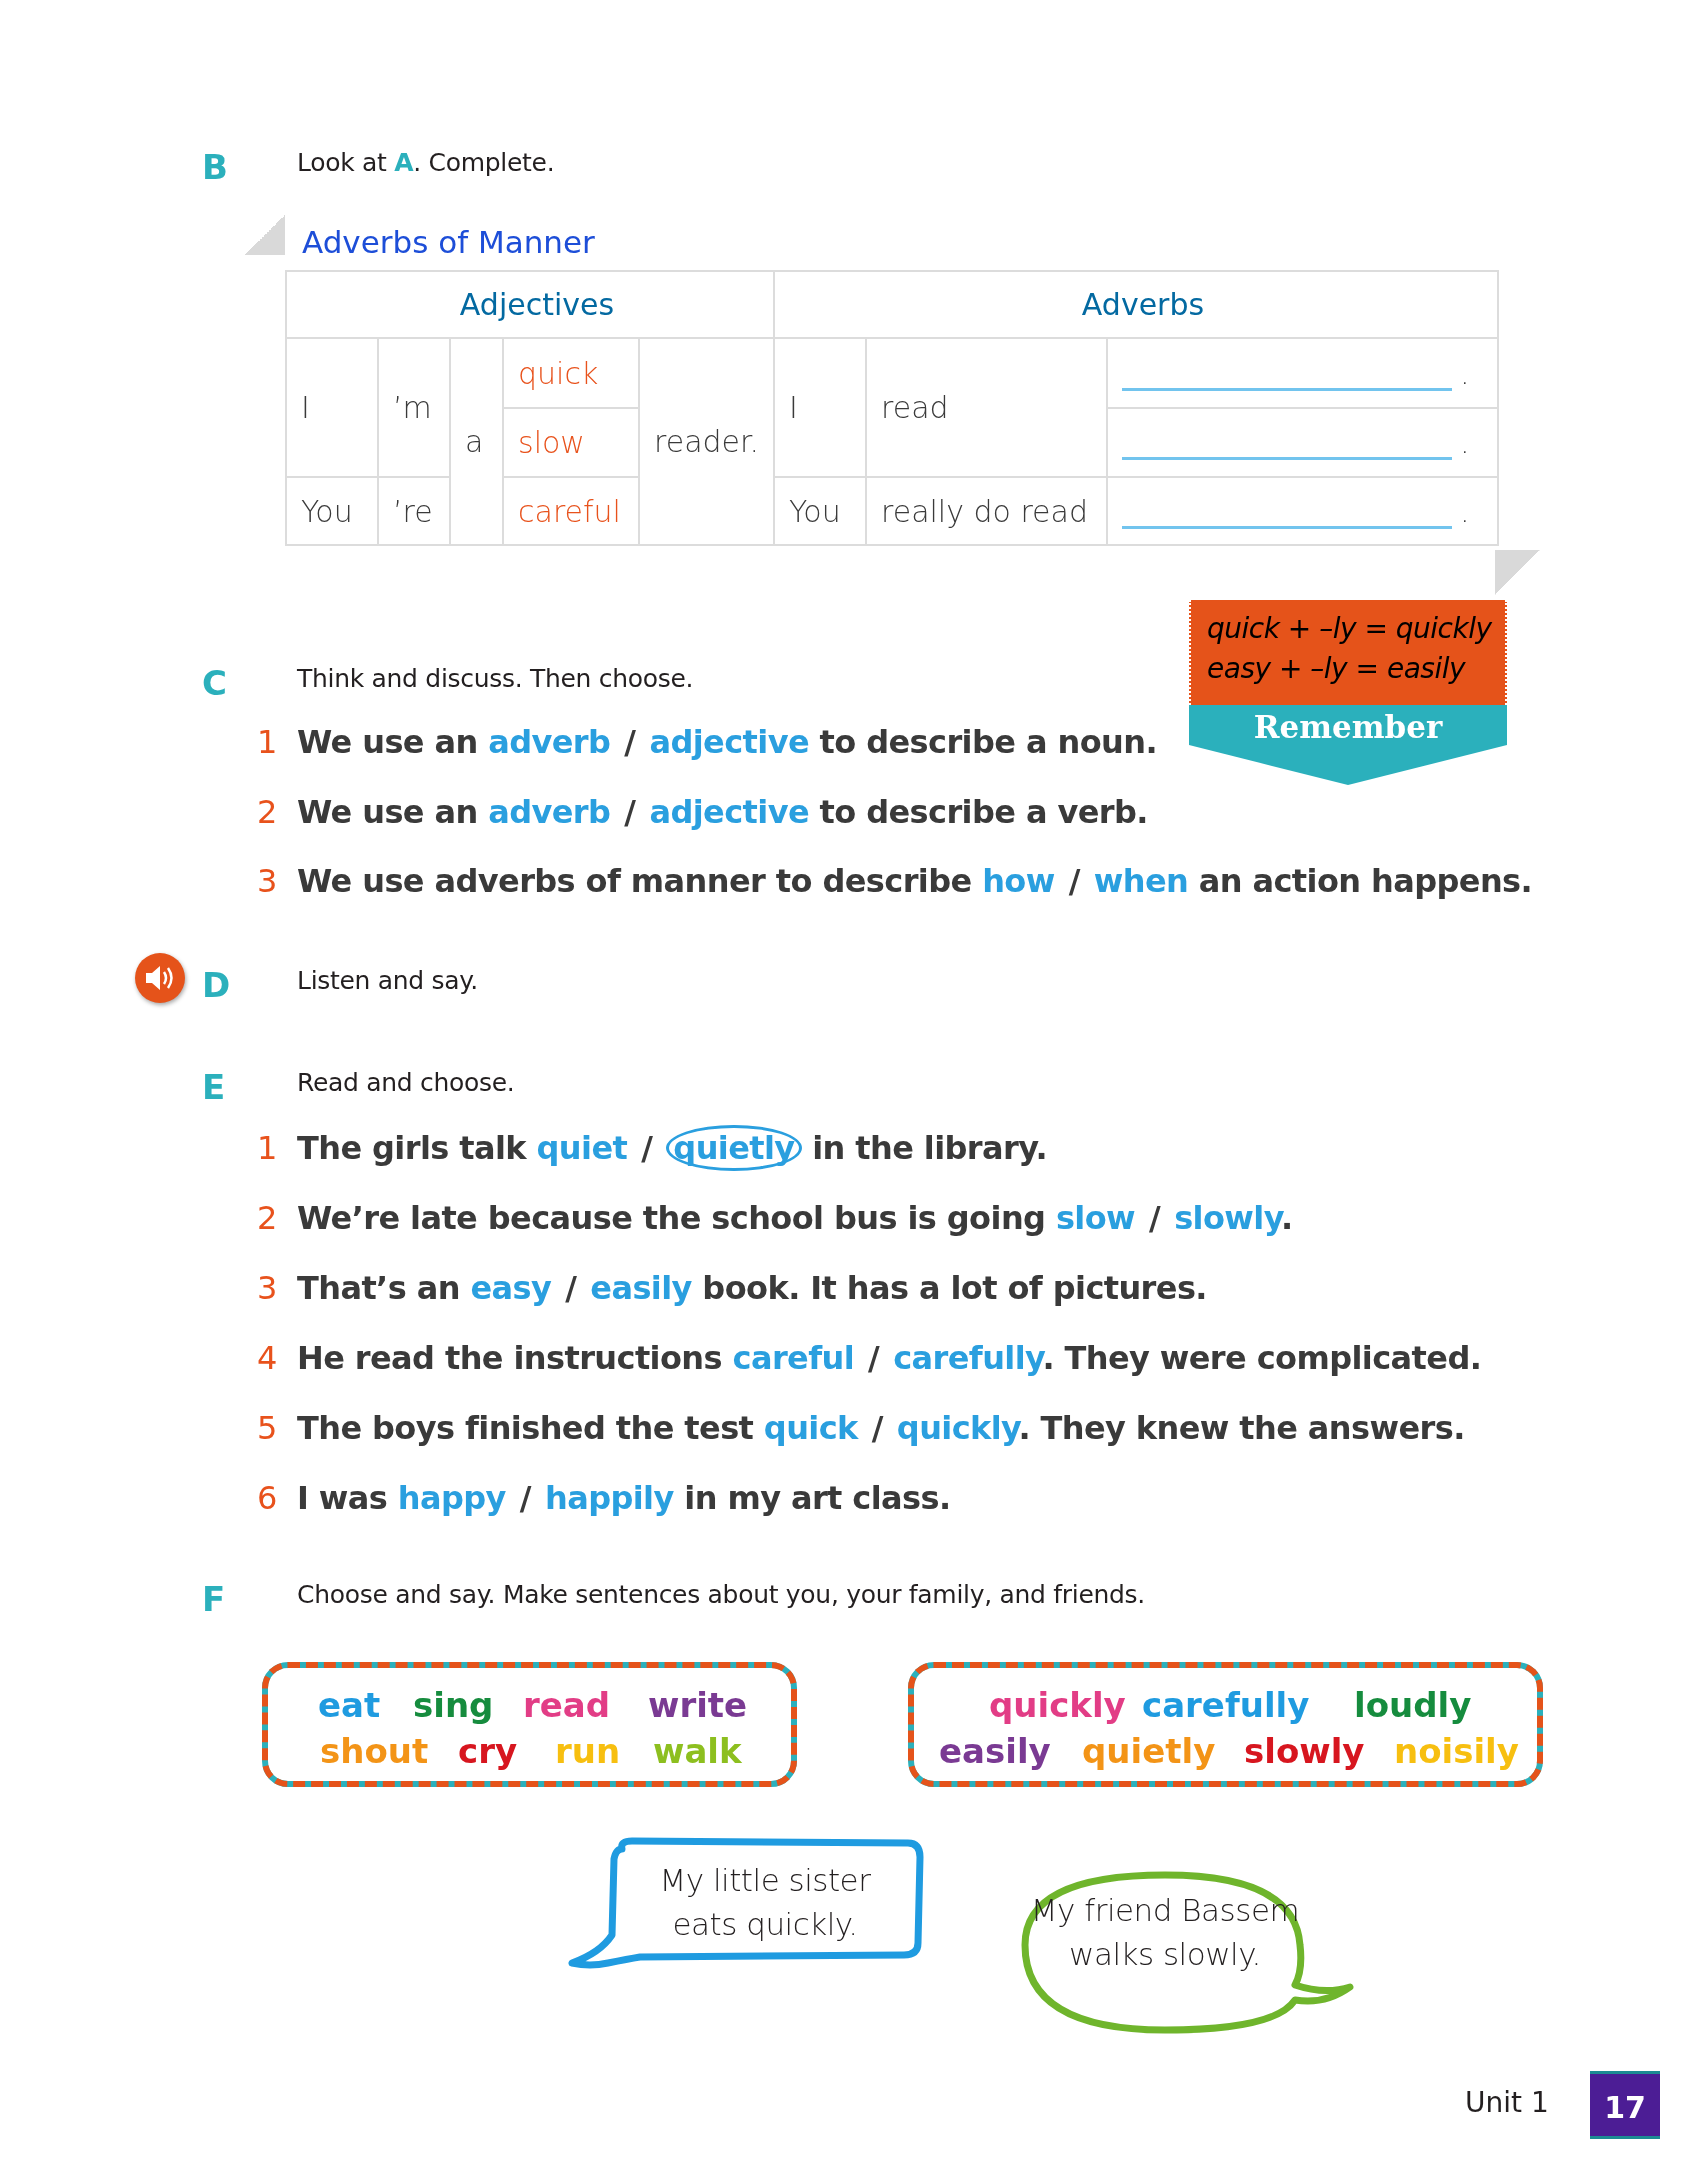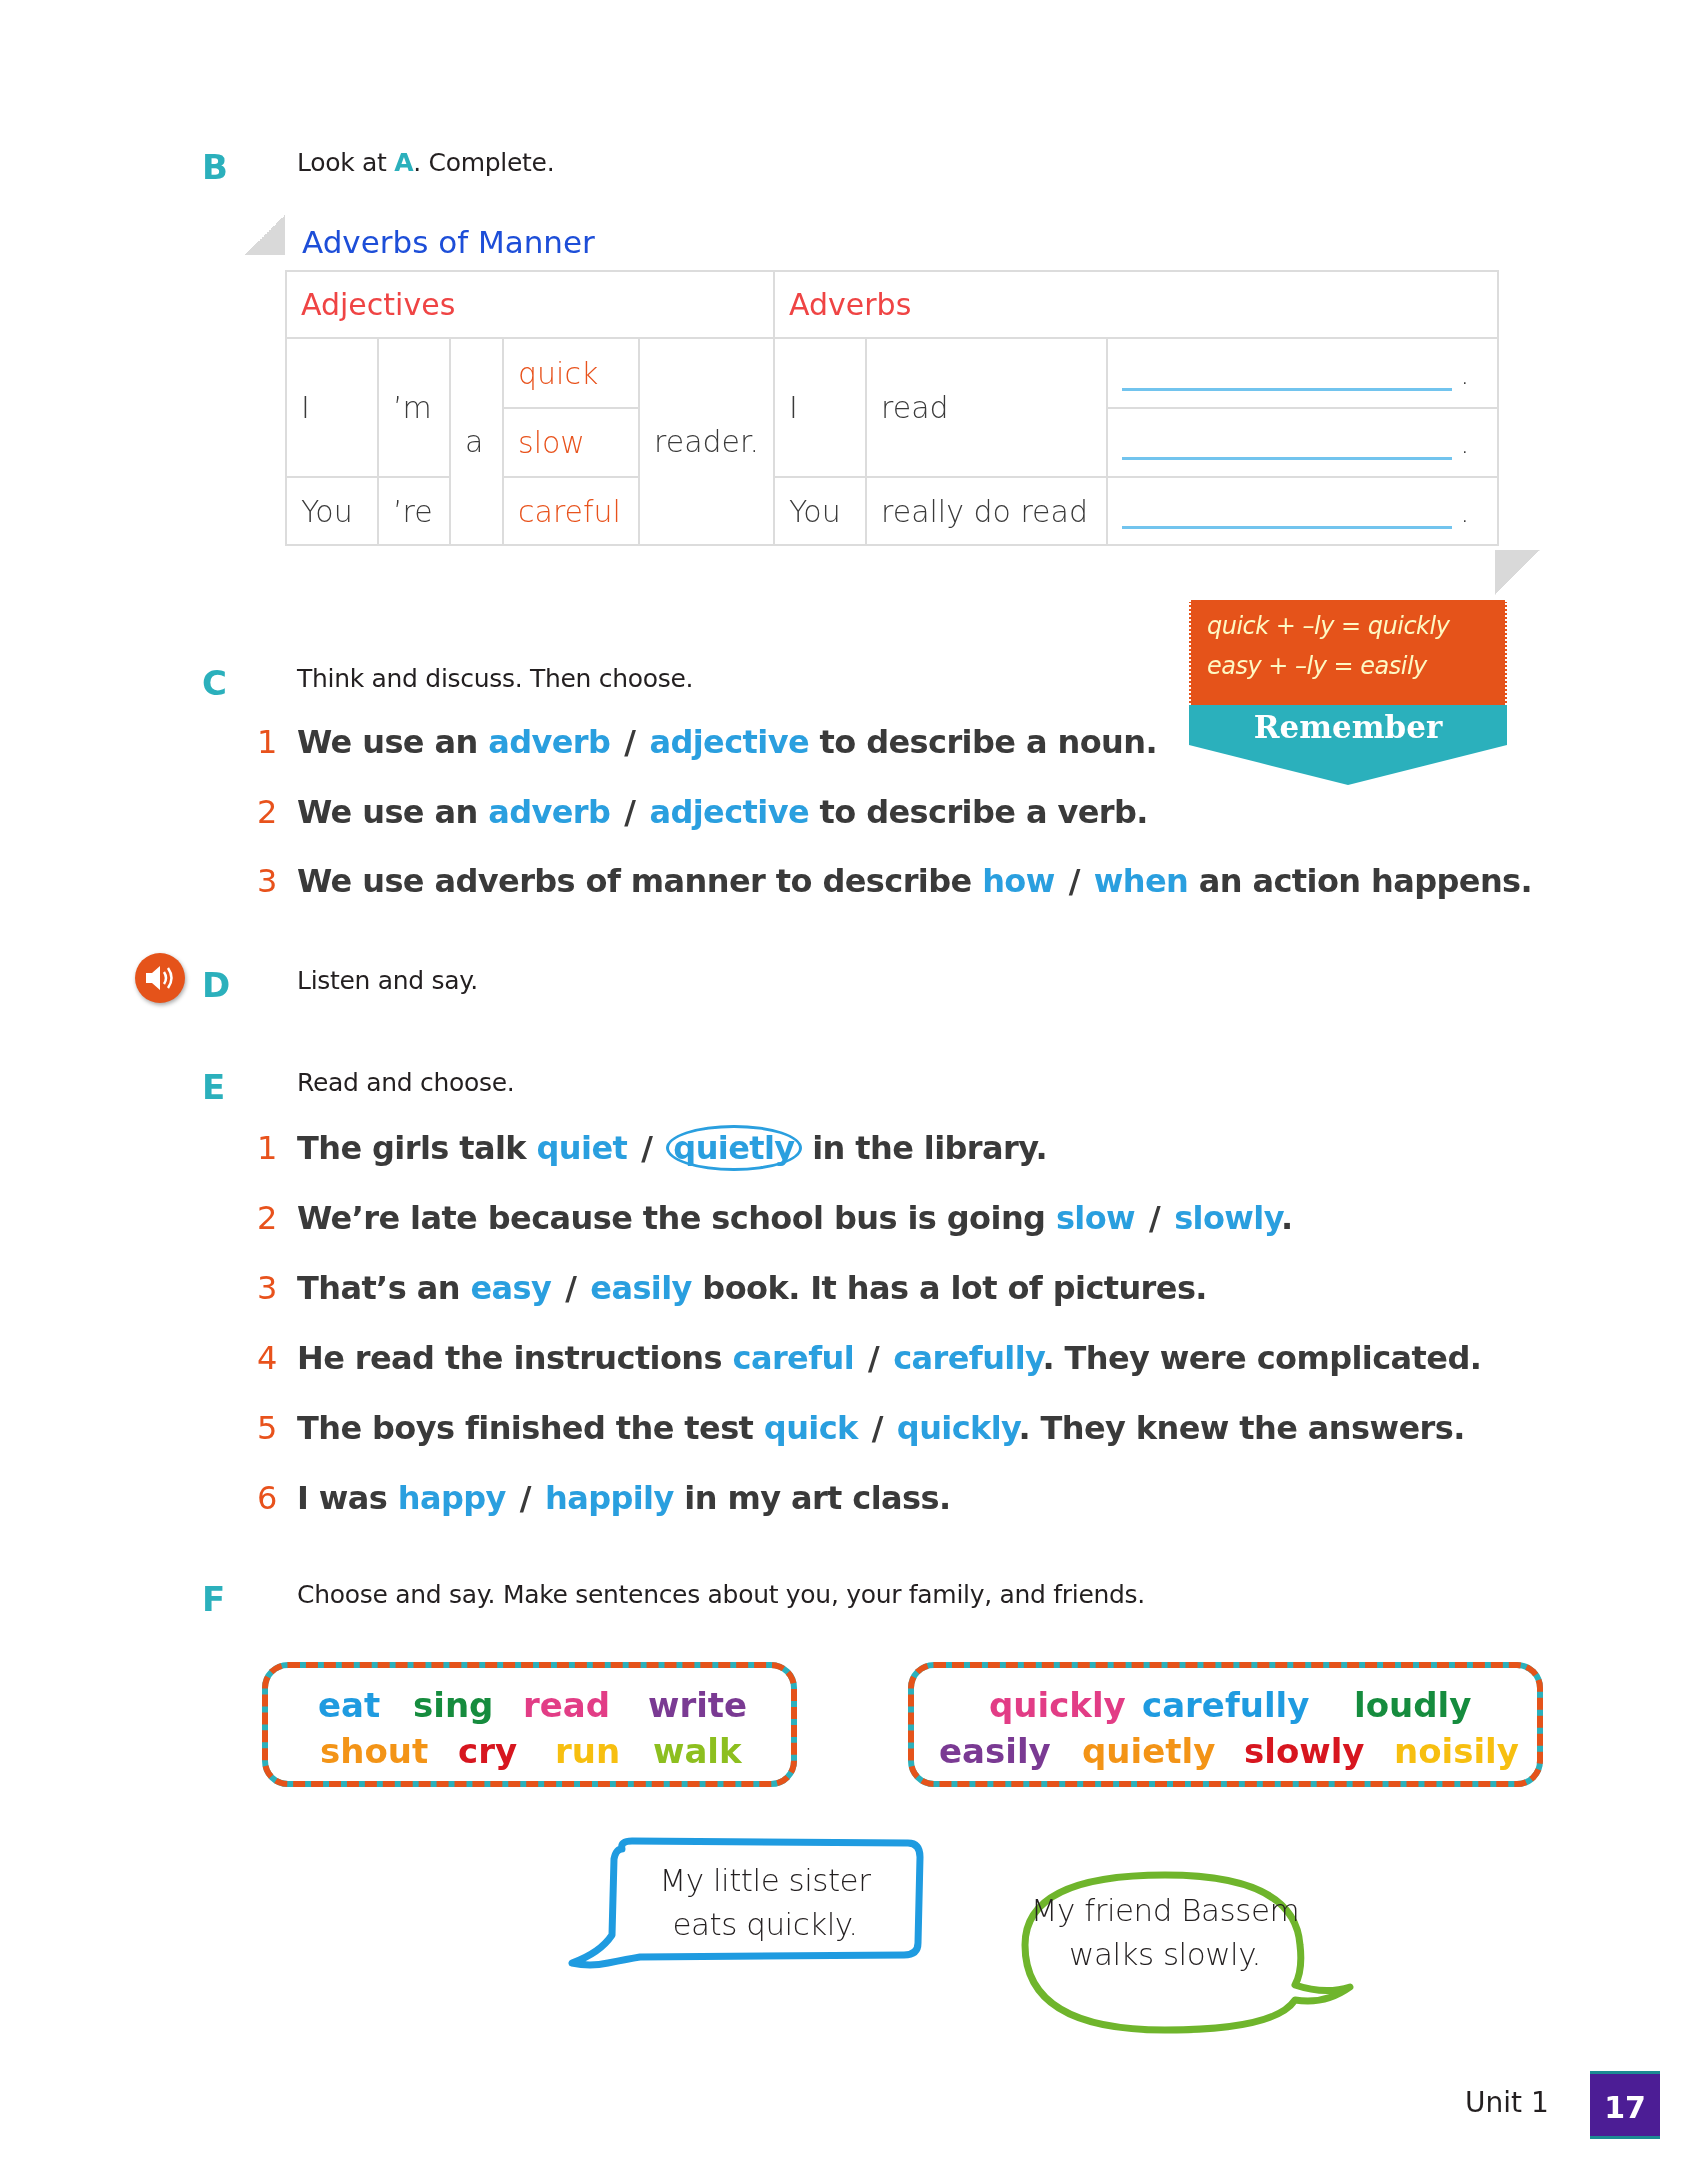--- a/index.html
+++ b/index.html
@@ -18,29 +18,29 @@
   .card { position:absolute; left:245px; top:215px; width:1295px; height:380px;
           background:#fff; box-shadow: 2px 3px 4px rgba(0,0,0,0.25), -1px -1px 3px rgba(0,0,0,0.12);
           clip-path: polygon(40px 0, 100% 0, 100% calc(100% - 45px), calc(100% - 45px) 100%, 0 100%, 0 40px); }
   .fold-tl { position:absolute; left:245px; top:215px; width:40px; height:40px;
              background:linear-gradient(135deg, transparent 50%, #d9d9d9 50%); }
   .fold-br { position:absolute; left:1495px; top:550px; width:45px; height:45px;
              background:linear-gradient(135deg, #d9d9d9 50%, transparent 50%); }
   .card-title { position:absolute; left:302px; top:224px; font-size:31px; font-weight:normal; color:#1d4ed8; white-space:nowrap; }
   table.grammar { position:absolute; left:285px; top:270px; border-collapse:collapse; }
   table.grammar td { border:2px solid #dcdcdc; font-size:30px; color:#3a3a3a; padding:0 0 0 14px; vertical-align:middle; white-space:nowrap; font-weight:300; }
-  table.grammar td.hdr { color:#ef4444; font-weight:normal; height:65px; }
+  table.grammar td.hdr { color:#0369a1; font-weight:normal; height:65px;text-align:center; }
   table.grammar td.adj { color:#e8521c; }
   .blank { display:inline-block; width:330px; border-bottom:3px solid #72c4ee; height:22px; vertical-align:bottom; }
   .dot { color:#3a3a3a; padding-left:8px; }
 
   
   .remember { position:absolute; left:1189px; top:600px; width:318px; }
   .rem-top { background:#e5531a; height:105px; position:relative; border-left:2px dotted #fff; border-right:2px dotted #fff; box-sizing:border-box; }
-  .rem-line { position:absolute; left:16px; color:#fef9c3; font-size:24px; font-style:italic; white-space:nowrap; letter-spacing:-0.5px; font-weight:300;text-align:right; }
+  .rem-line { position:absolute; left:16px; color:#000000; font-size:28px; font-style:italic; white-space:nowrap; letter-spacing:-0.5px; font-weight:300;text-align:right; }
   .rem-bottom { background:#2bb0bc; height:80px; position:relative;
                 clip-path: polygon(0 0, 100% 0, 100% 50%, 50% 100%, 0 50%); }
   .rem-label { position:absolute; left:0; right:0; top:4px; text-align:center; color:#fff; font-family:"DejaVu Serif", serif; font-weight:bold; font-size:31px; }
 
   
   .speaker { position:absolute; left:135px; top:953px; width:50px; height:50px; border-radius:50%; background:#e5531a; box-shadow:1px 2px 4px rgba(0,0,0,0.35); }
   .wrow { position:absolute; font-weight:bold; font-size:34px; white-space:nowrap; line-height:1; }
 
   
   .bubble-text { position:absolute; text-align:center; font-size:31px; line-height:44px; color:#231f20; white-space:nowrap; font-family:"DejaVu Sans", sans-serif; font-weight:300; letter-spacing:-0.5px; }

